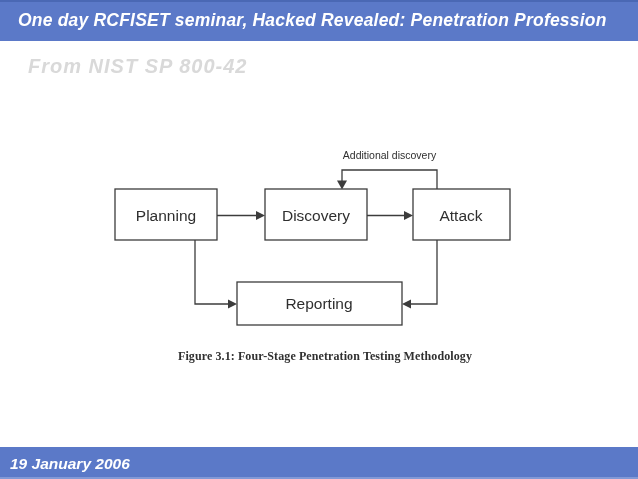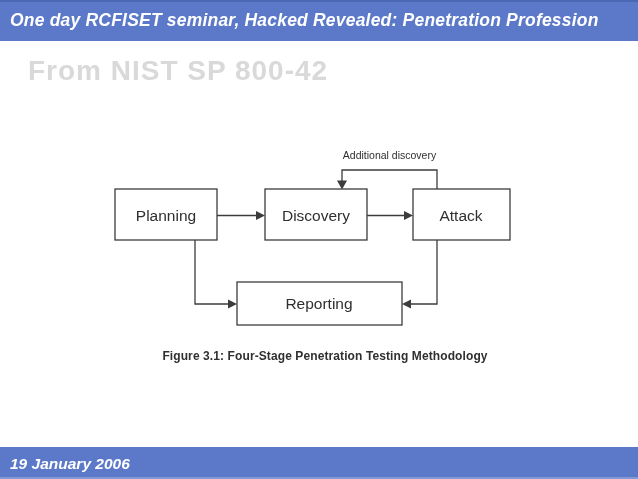--- a/index.html
+++ b/index.html
@@ -19,32 +19,32 @@
     overflow:hidden;
   }
   .slide{position:absolute;inset:0;background:#ffffff;}
 
   
   .topbar{
     position:absolute;left:0;top:0;width:638px;height:41px;
     background:var(--bar_blue);
     border-top:2px solid var(--bar_blue_dark);
     display:flex;align-items:center;
-    padding:0 8px 2px 10px;
+    padding:0 8px 2px 18px;
   }
   .topbar span{
     color:#ffffff;font-weight:bold;font-style:italic;
     font-size:17.5px;letter-spacing:.2px;white-space:nowrap;
   }
 
   
   .slide-title{
     position:absolute;left:28px;top:55px;
     color:var(--title_gray);
-    font-size:28px;font-weight:bold;
+    font-size:20px;font-weight:bold;font-style:italic;
     letter-spacing:1px;white-space:nowrap;
   }
 
   
   .diagram{position:absolute;left:0;top:12px;width:638px;height:479px;}
   svg.flow{position:absolute;left:90px;top:130px;}
   .ln{fill:none;stroke:var(--diagram_line);stroke-width:1.3;}
   .bx{fill:#ffffff;stroke:var(--diagram_line);stroke-width:1.3;}
   .ah{fill:var(--diagram_line);stroke:none;}
   .node-label{
@@ -53,21 +53,21 @@
     font-size:15.5px;text-anchor:middle;
   }
   .small-label{
     fill:var(--diagram_text);
     font-family:"Liberation Sans",sans-serif;
     font-size:10.5px;text-anchor:middle;
   }
   .caption{
     position:absolute;left:90px;top:337px;width:470px;
     text-align:center;color:#303030;
-    font-size:12px;font-weight:bold;letter-spacing:.1px;
+    font-size:12px;font-weight:bold;letter-spacing:.1px;font-family:Liberation Serif, serif;
   }
 
   
   .bottombar{
     position:absolute;left:0;top:447px;width:638px;height:32px;
     background:var(--bar_blue);
     border-bottom:2px solid var(--bar_blue_light);
     display:flex;align-items:center;justify-content:space-between;
     padding:3px 10px 0 10px;
   }

